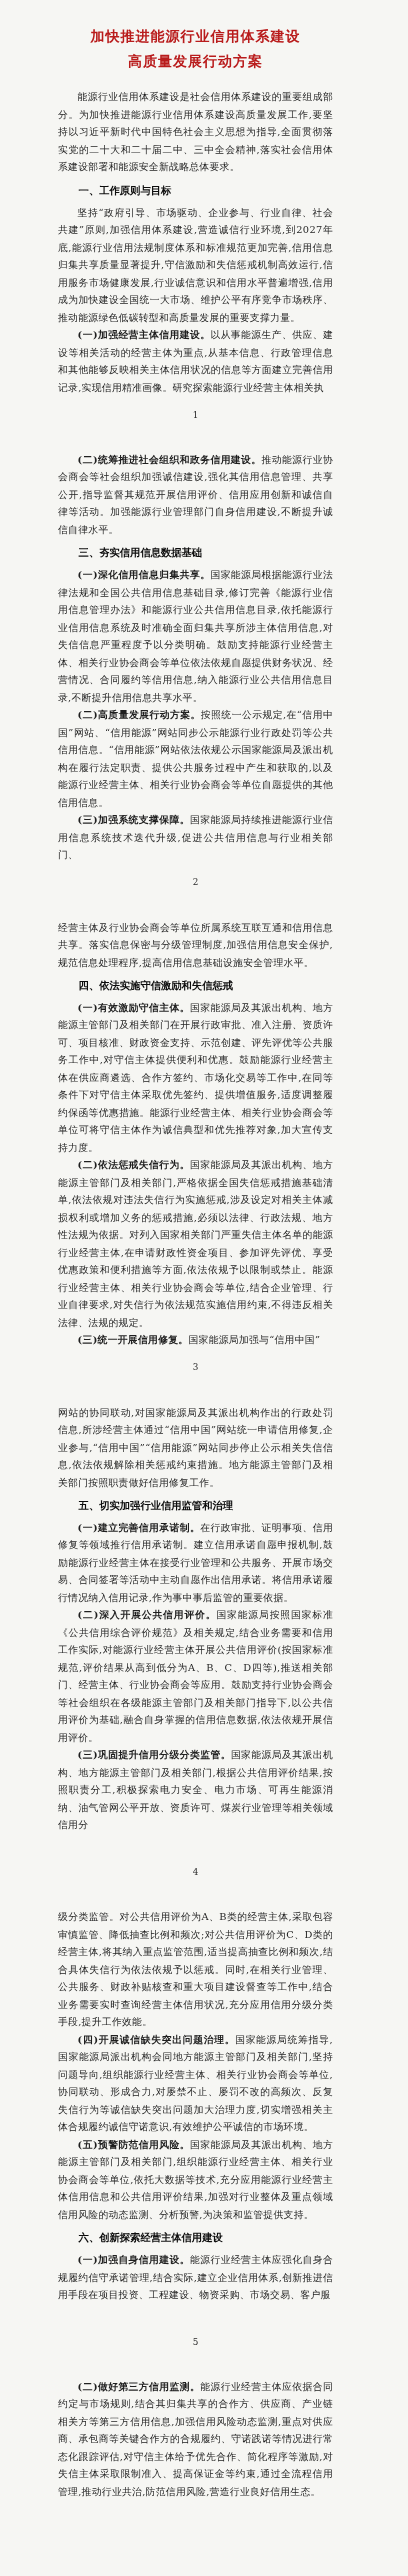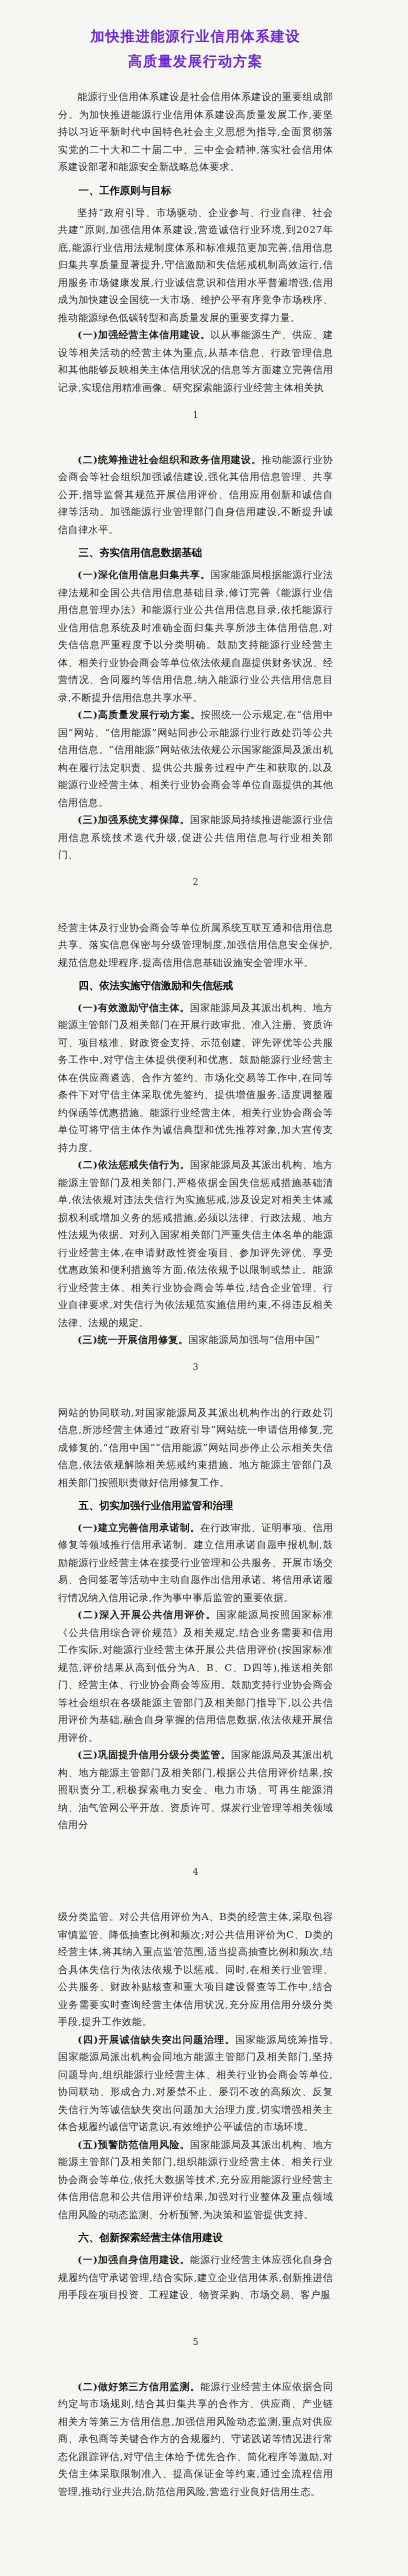--- a/index.html
+++ b/index.html
@@ -20,21 +20,21 @@
     overflow: hidden;
     color: #1f1f1f;
   }
   .title {
     font-family: "Liberation Sans", sans-serif;
     font-weight: bold;
     font-size: 14px;
     line-height: 25px;
     letter-spacing: 1px;
     text-align: center;
-    color: #6d28d9;
+    color: #b91c1c;
     margin: 0 0 14.4px 0;
   }
   .para {
     font-family: "DejaVu Serif", "Liberation Serif", serif;
     font-size: 9.8px;
     line-height: 17.5px;
     letter-spacing: 0.3px;
     text-align: justify;
     text-indent: 2em;
     margin: 0;
@@ -79,21 +79,21 @@
       <p class="para"><span class="lead">(一)深化信用信息归集共享。</span>国家能源局根据能源行业法律法规和全国公共信用信息基础目录,修订完善《能源行业信用信息管理办法》和能源行业公共信用信息目录,依托能源行业信用信息系统及时准确全面归集共享所涉主体信用信息,对失信信息严重程度予以分类明确。鼓励支持能源行业经营主体、相关行业协会商会等单位依法依规自愿提供财务状况、经营情况、合同履约等信用信息,纳入能源行业公共信用信息目录,不断提升信用信息共享水平。</p>
       <p class="para"><span class="lead">(二)高质量发展行动方案。</span>按照统一公示规定,在“信用中国”网站、“信用能源”网站同步公示能源行业行政处罚等公共信用信息。“信用能源”网站依法依规公示国家能源局及派出机构在履行法定职责、提供公共服务过程中产生和获取的,以及能源行业经营主体、相关行业协会商会等单位自愿提供的其他信用信息。</p>
       <p class="para"><span class="lead">(三)加强系统支撑保障。</span>国家能源局持续推进能源行业信用信息系统技术迭代升级,促进公共信用信息与行业相关部门、</p>
       <div class="pagenum">2</div>
       <p class="para no-indent">经营主体及行业协会商会等单位所属系统互联互通和信用信息共享。落实信息保密与分级管理制度,加强信用信息安全保护,规范信息处理程序,提高信用信息基础设施安全管理水平。</p>
       <h2 class="sec-heading">四、依法实施守信激励和失信惩戒</h2>
       <p class="para"><span class="lead">(一)有效激励守信主体。</span>国家能源局及其派出机构、地方能源主管部门及相关部门在开展行政审批、准入注册、资质许可、项目核准、财政资金支持、示范创建、评先评优等公共服务工作中,对守信主体提供便利和优惠。鼓励能源行业经营主体在供应商遴选、合作方签约、市场化交易等工作中,在同等条件下对守信主体采取优先签约、提供增值服务,适度调整履约保函等优惠措施。能源行业经营主体、相关行业协会商会等单位可将守信主体作为诚信典型和优先推荐对象,加大宣传支持力度。</p>
       <p class="para"><span class="lead">(二)依法惩戒失信行为。</span>国家能源局及其派出机构、地方能源主管部门及相关部门,严格依据全国失信惩戒措施基础清单,依法依规对违法失信行为实施惩戒,涉及设定对相关主体减损权利或增加义务的惩戒措施,必须以法律、行政法规、地方性法规为依据。对列入国家相关部门严重失信主体名单的能源行业经营主体,在申请财政性资金项目、参加评先评优、享受优惠政策和便利措施等方面,依法依规予以限制或禁止。能源行业经营主体、相关行业协会商会等单位,结合企业管理、行业自律要求,对失信行为依法规范实施信用约束,不得违反相关法律、法规的规定。</p>
       <p class="para"><span class="lead">(三)统一开展信用修复。</span>国家能源局加强与“信用中国”</p>
       <div class="pagenum">3</div>
-      <p class="para no-indent">网站的协同联动,对国家能源局及其派出机构作出的行政处罚信息,所涉经营主体通过“政府引导”网站统一申请信用修复,完成修复的,“信用中国”“信用能源”网站同步停止公示相关失信信息,依法依规解除相关惩戒约束措施。地方能源主管部门及相关部门按照职责做好信用修复工作。</p>
+      <p class="para no-indent">网站的协同联动,对国家能源局及其派出机构作出的行政处罚信息,所涉经营主体通过“信用中国”网站统一申请信用修复,企业参与,“信用中国”“信用能源”网站同步停止公示相关失信信息,依法依规解除相关惩戒约束措施。地方能源主管部门及相关部门按照职责做好信用修复工作。</p>
       <h2 class="sec-heading">五、切实加强行业信用监管和治理</h2>
       <p class="para"><span class="lead">(一)建立完善信用承诺制。</span>在行政审批、证明事项、信用修复等领域推行信用承诺制。建立信用承诺自愿申报机制,鼓励能源行业经营主体在接受行业管理和公共服务、开展市场交易、合同签署等活动中主动自愿作出信用承诺。将信用承诺履行情况纳入信用记录,作为事中事后监管的重要依据。</p>
       <p class="para"><span class="lead">(二)深入开展公共信用评价。</span>国家能源局按照国家标准《公共信用综合评价规范》及相关规定,结合业务需要和信用工作实际,对能源行业经营主体开展公共信用评价(按国家标准规范,评价结果从高到低分为A、B、C、D四等),推送相关部门、经营主体、行业协会商会等应用。鼓励支持行业协会商会等社会组织在各级能源主管部门及相关部门指导下,以公共信用评价为基础,融合自身掌握的信用信息数据,依法依规开展信用评价。</p>
       <p class="para"><span class="lead">(三)巩固提升信用分级分类监管。</span>国家能源局及其派出机构、地方能源主管部门及相关部门,根据公共信用评价结果,按照职责分工,积极探索电力安全、电力市场、可再生能源消纳、油气管网公平开放、资质许可、煤炭行业管理等相关领域信用分</p>
       <div class="pagenum gap-medium">4</div>
       <p class="para no-indent">级分类监管。对公共信用评价为A、B类的经营主体,采取包容审慎监管、降低抽查比例和频次;对公共信用评价为C、D类的经营主体,将其纳入重点监管范围,适当提高抽查比例和频次,结合具体失信行为依法依规予以惩戒。同时,在相关行业管理、公共服务、财政补贴核查和重大项目建设督查等工作中,结合业务需要实时查询经营主体信用状况,充分应用信用分级分类手段,提升工作效能。</p>
       <p class="para"><span class="lead">(四)开展诚信缺失突出问题治理。</span>国家能源局统筹指导,国家能源局派出机构会同地方能源主管部门及相关部门,坚持问题导向,组织能源行业经营主体、相关行业协会商会等单位,协同联动、形成合力,对屡禁不止、屡罚不改的高频次、反复失信行为等诚信缺失突出问题加大治理力度,切实增强相关主体合规履约诚信守诺意识,有效维护公平诚信的市场环境。</p>
       <p class="para"><span class="lead">(五)预警防范信用风险。</span>国家能源局及其派出机构、地方能源主管部门及相关部门,组织能源行业经营主体、相关行业协会商会等单位,依托大数据等技术,充分应用能源行业经营主体信用信息和公共信用评价结果,加强对行业整体及重点领域信用风险的动态监测、分析预警,为决策和监管提供支持。</p>
       <h2 class="sec-heading">六、创新探索经营主体信用建设</h2>
       <p class="para"><span class="lead">(一)加强自身信用建设。</span>能源行业经营主体应强化自身合规履约信守承诺管理,结合实际,建立企业信用体系,创新推进信用手段在项目投资、工程建设、物资采购、市场交易、客户服</p>

